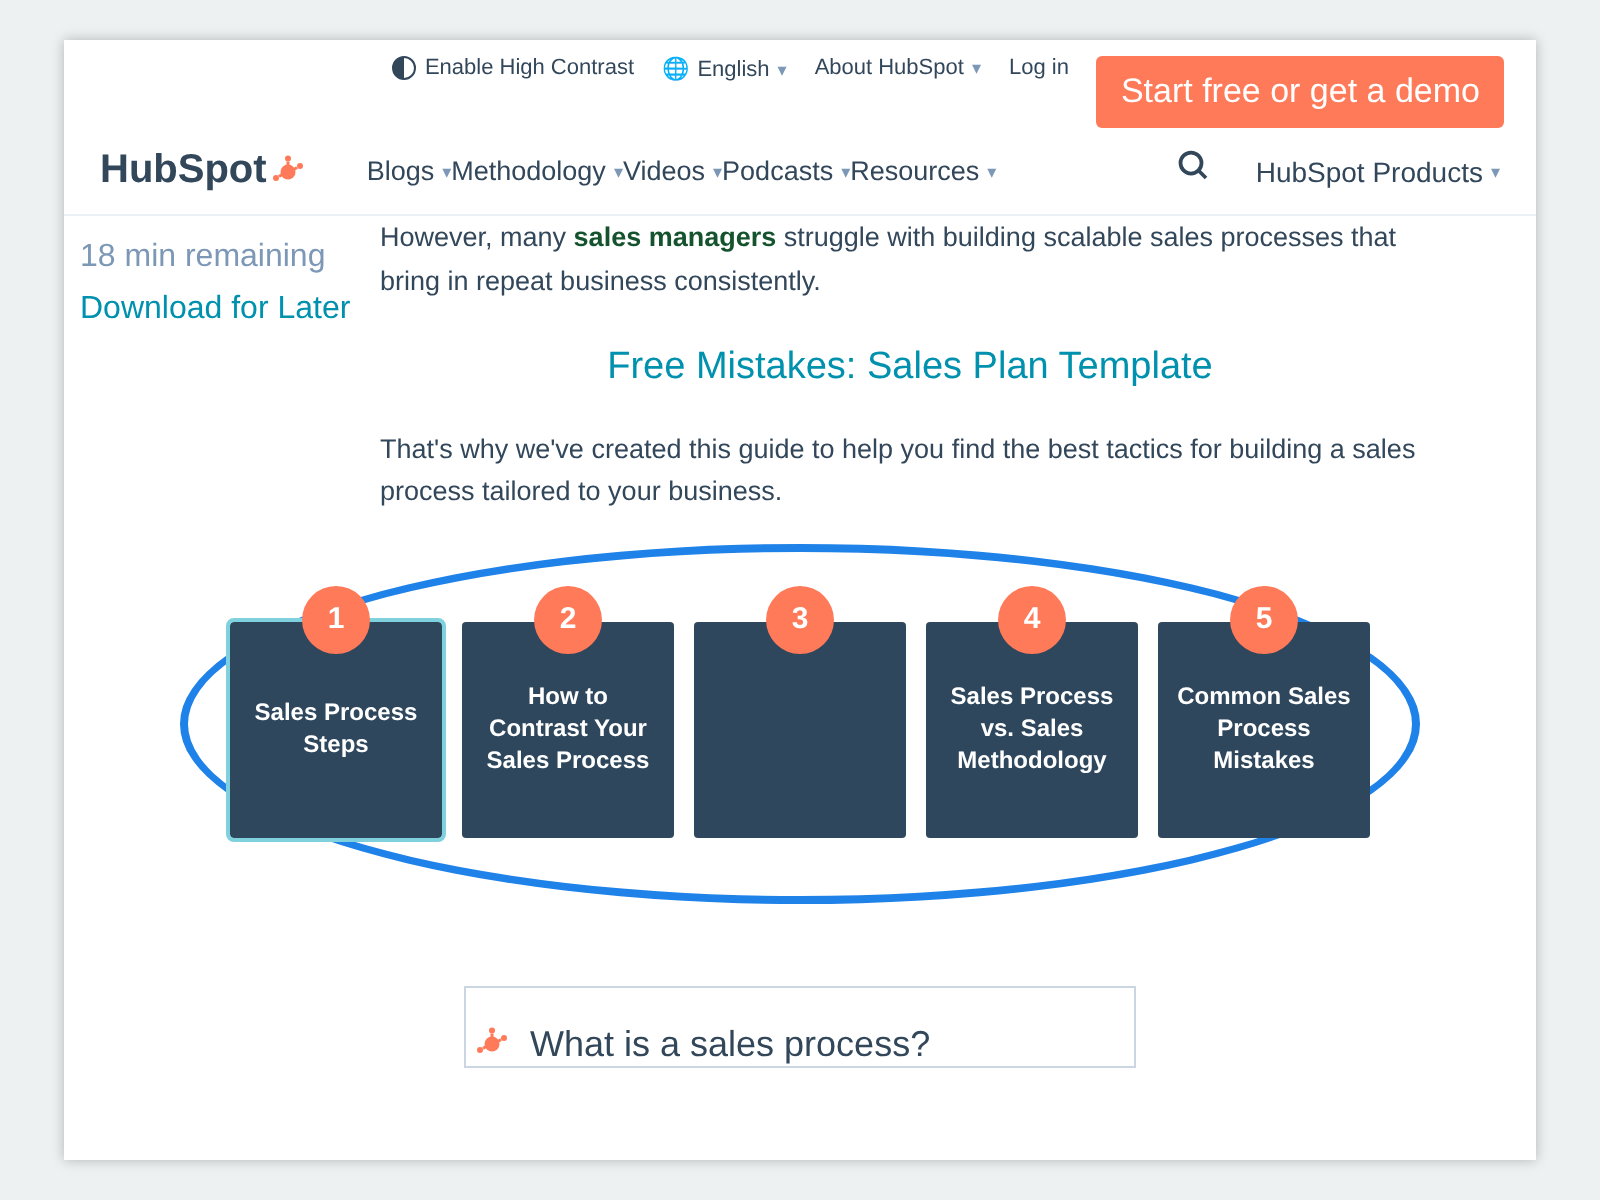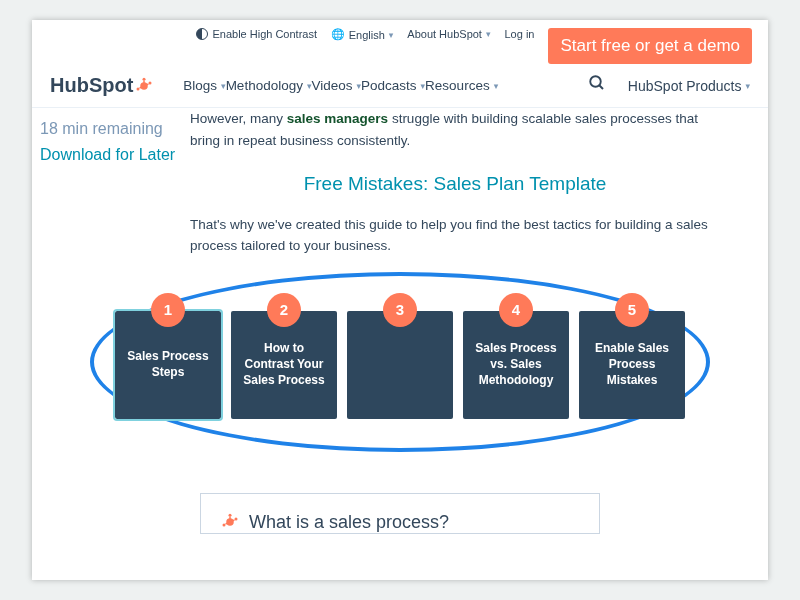--- a/index.html
+++ b/index.html
@@ -24,21 +24,21 @@
   .sidebar a { color:#0091ae; text-decoration:none; display:block; cursor:pointer;}
   .article { margin-left:140px; margin-right:30px; font-size:13.5px; color:#33475b; line-height:1.6;}
   .article .linkish { color:#14532d; font-weight:600; }
   .freelink { text-align:center; color:#0091ae; font-size:19px; margin:18px 0 14px; cursor:pointer;}
   .cardwrap { position:relative; margin-top:34px; padding: 20px 0 14px; }
   .ellipse { position:absolute; left:50%; top:50%; width:620px; height:180px; border:4px solid #1f82e8; border-radius:50%; transform:translate(-50%,-50%); pointer-events:none;}
   .cards { display:flex; gap:10px; justify-content:center; }
   .card { position:relative; width:106px; height:108px; background:#2e475d; color:#fff; display:flex; align-items:center; justify-content:center; text-align:center; font-size:12px; font-weight:600; line-height:1.3; padding:10px 8px; cursor:pointer; border-radius:2px;}
   .card.active { outline:2px solid #7fd1de; }
   .badge { position:absolute; top:-18px; left:50%; transform:translateX(-50%); width:34px; height:34px; border-radius:50%; background:#ff7a59; color:#fff; display:flex; align-items:center; justify-content:center; font-weight:700; font-size:15px;}
-  .panel { margin:60px auto 0; width:400px; border:1px solid #cbd6e2; padding:18px 20px 0; }
+  .panel { margin:60px auto 0; width:336px; border:1px solid #cbd6e2; padding:18px 4px 0; }
   .panel h3 { display:flex; align-items:center; gap:10px; font-size:18px; color:#33475b; font-weight:500;}
   .sprocket-icon { width:18px; height:18px; }
 </style>
 </head>
 <body>
 
 <div class="frame">
 
   <div class="utilbar">
     <div class="item">
@@ -138,21 +138,21 @@
         </div>
         <div class="card">
           <div class="badge">3</div>
         </div>
         <div class="card">
           <div class="badge">4</div>
           <span>Sales Process vs. Sales Methodology</span>
         </div>
         <div class="card">
           <div class="badge">5</div>
-          <span>Enable Sales Process Mistakes</span>
+          <span>Common Sales Process Mistakes</span>
         </div>
       </div>
     </div>
 
     <div class="panel">
       <h3>
         <svg class="sprocket-icon" viewBox="0 0 24 24">
             <circle cx="12" cy="12" r="5" fill="#ff7a59"></circle>
             <circle cx="12" cy="3" r="2" fill="#ff7a59"></circle>
             <circle cx="20" cy="8" r="2" fill="#ff7a59"></circle>

